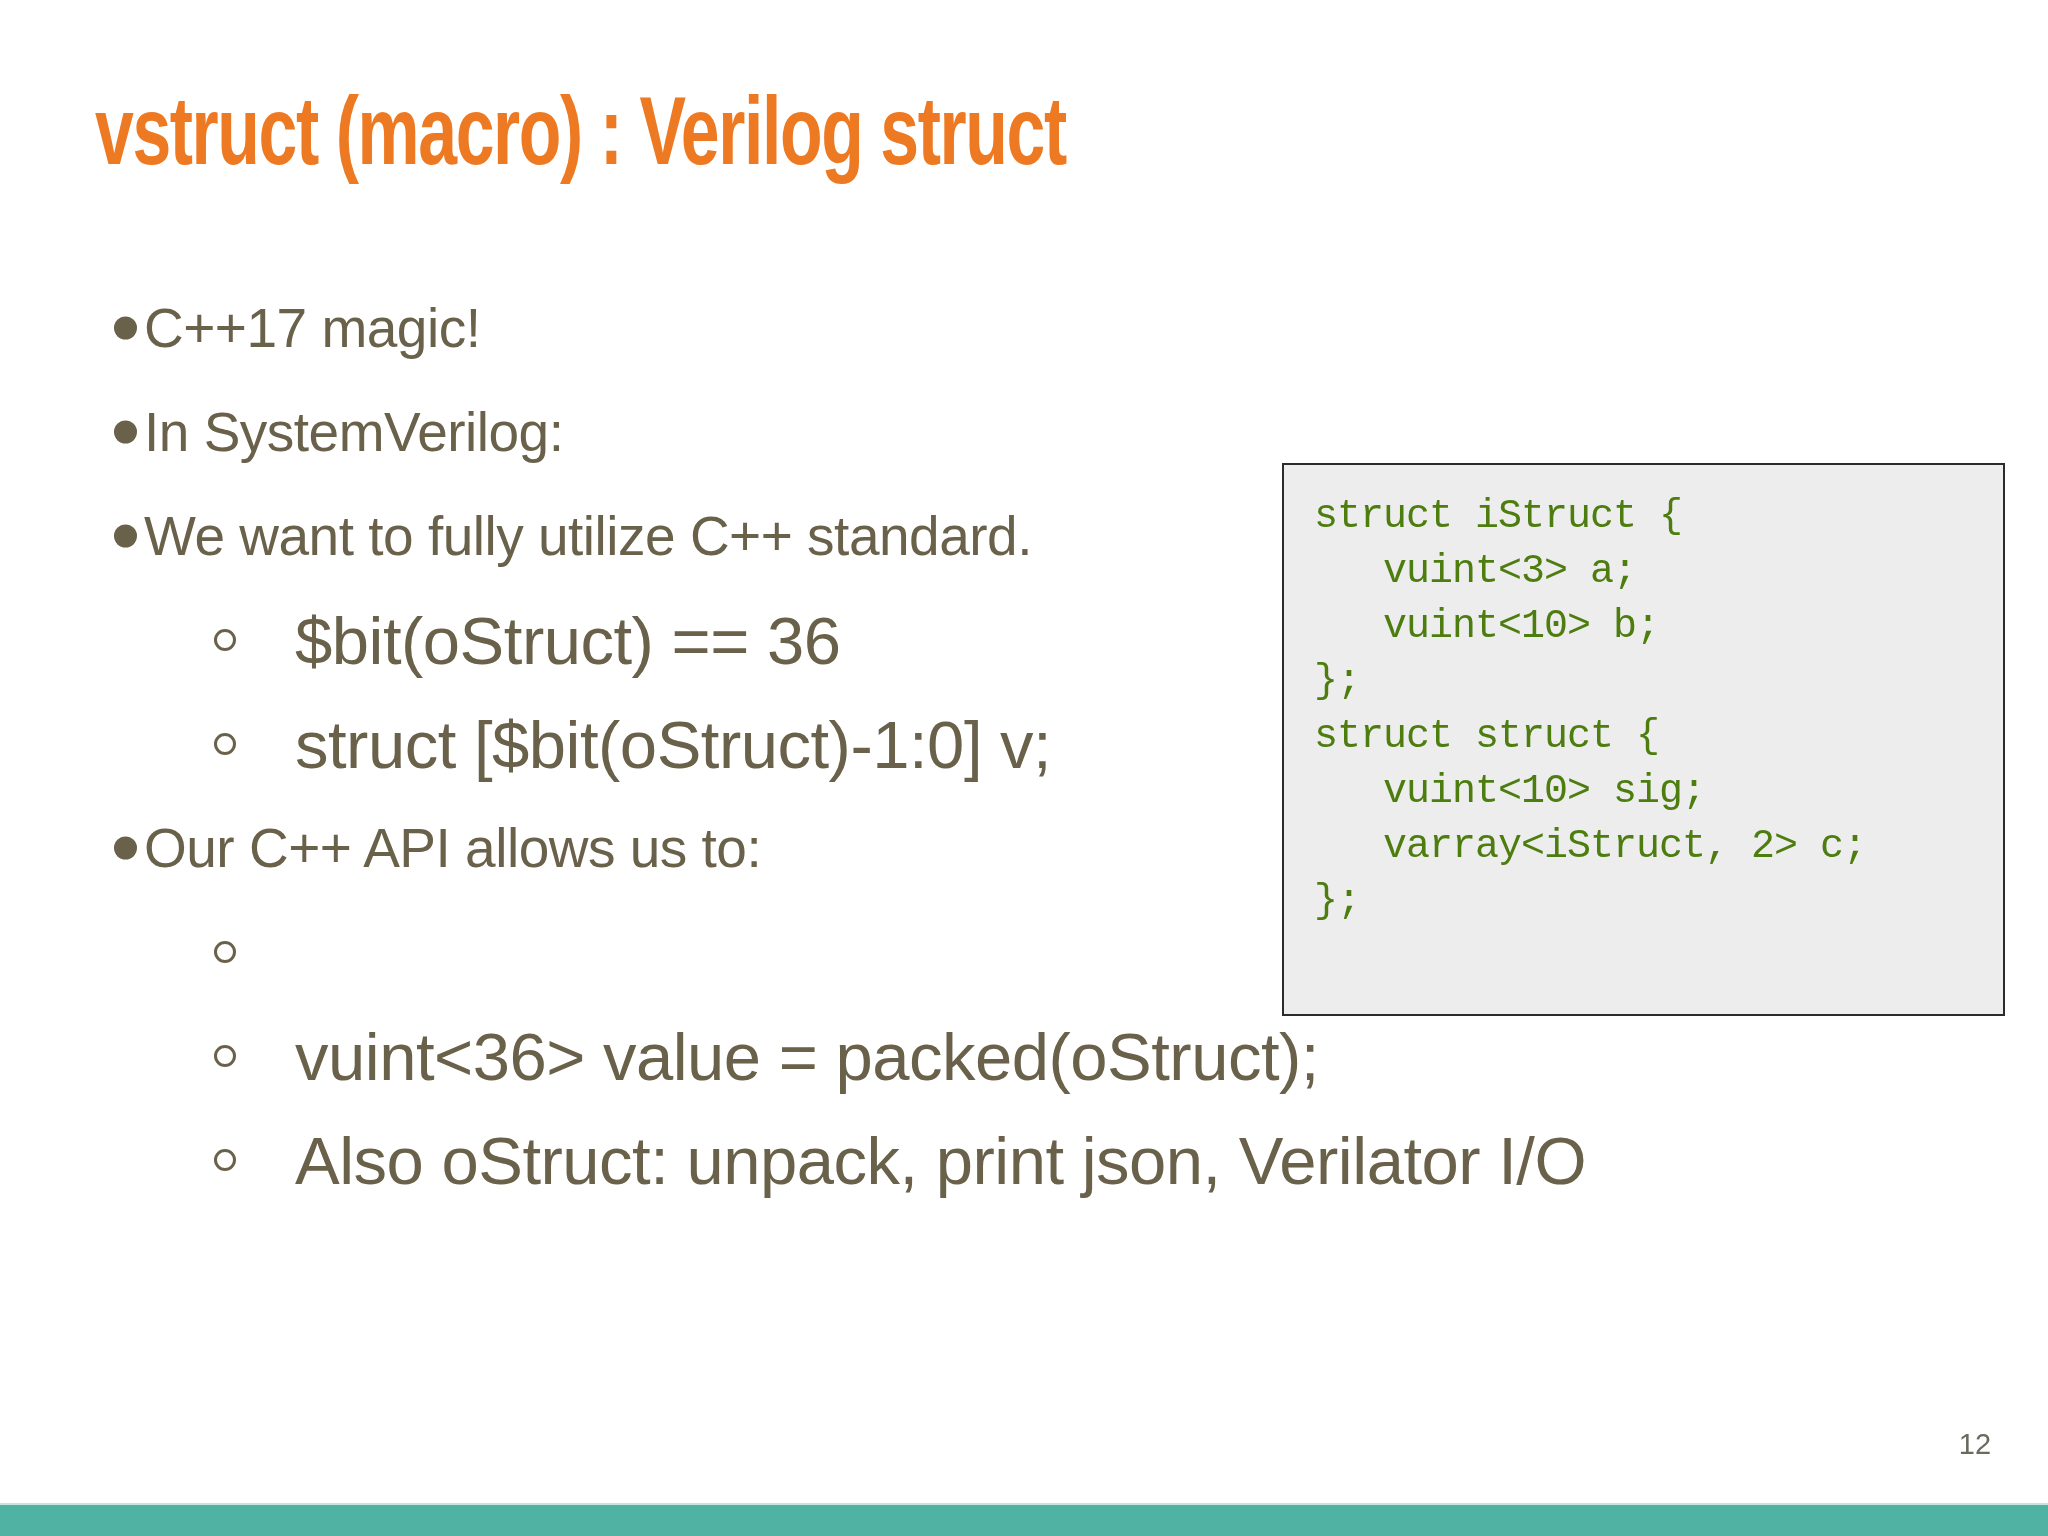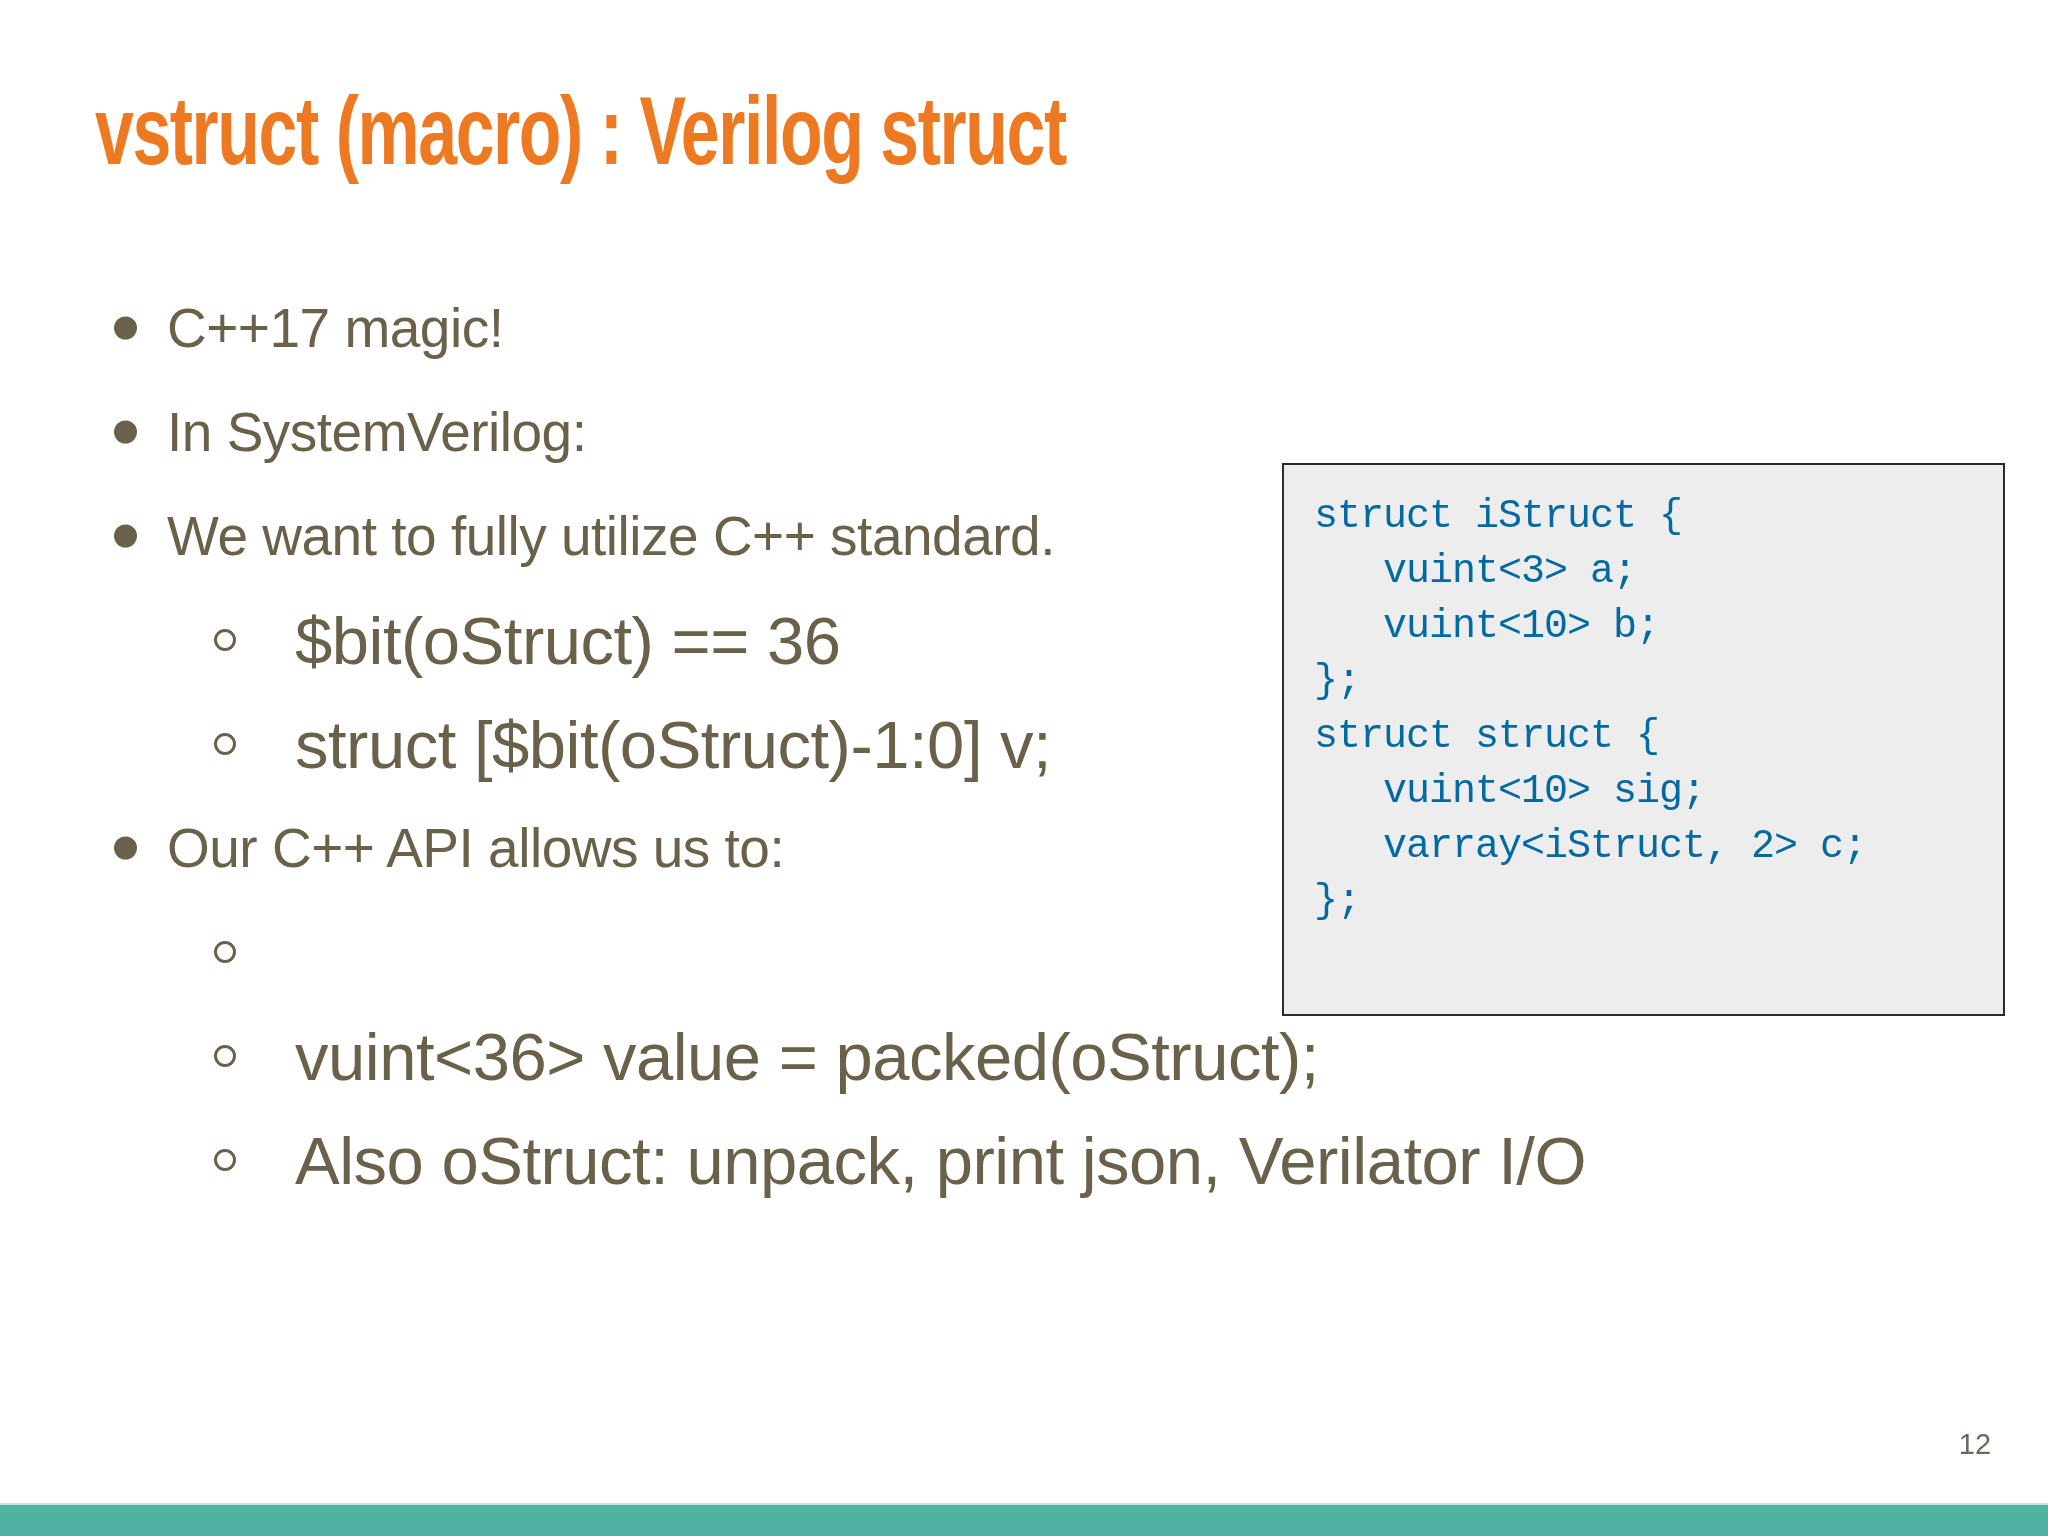--- a/index.html
+++ b/index.html
@@ -19,37 +19,37 @@
   }
 
   
   .bullets{position:absolute;left:95px;top:276px;width:1200px;}
   .row{position:relative;height:104px;display:flex;align-items:center;}
   .row .txt{color:#6A614B;white-space:nowrap;letter-spacing:-0.5px;}
   .l1 .marker{
     position:absolute;left:19px;top:50%;transform:translateY(-50%);
     width:23px;height:23px;border-radius:50%;background:#6A614B;
   }
-  .l1 .txt{margin-left:72px;font-size:55px;}
+  .l1 .txt{margin-left:49px;font-size:55px;}
   .l2 .marker{
     position:absolute;left:119px;top:50%;transform:translateY(-50%);
     width:16px;height:16px;border-radius:50%;
     border:3px solid #6A614B;background:transparent;
   }
   .l2 .txt{margin-left:200px;font-size:67px;}
 
   
   .code-box{
     position:absolute;left:1282px;top:463px;width:723px;height:553px;
     background:#EDEDED;border:2px solid #2B2B2B;box-sizing:border-box;
     padding:24px 0 0 30px;
   }
   .code-line{
     font-family:"Liberation Mono","DejaVu Sans Mono",monospace;
-    font-size:40px;line-height:55px;color:#0369a1;
+    font-size:40px;line-height:55px;color:#4d7c0f;
     white-space:pre;letter-spacing:-1px;
   }
 
   
   .page-number{
     position:absolute;left:1940px;top:1428px;width:70px;
     text-align:center;font-size:29px;color:#6B6B5C;
   }
   .footer-bar{
     position:absolute;left:0;bottom:0;width:100%;height:31px;

